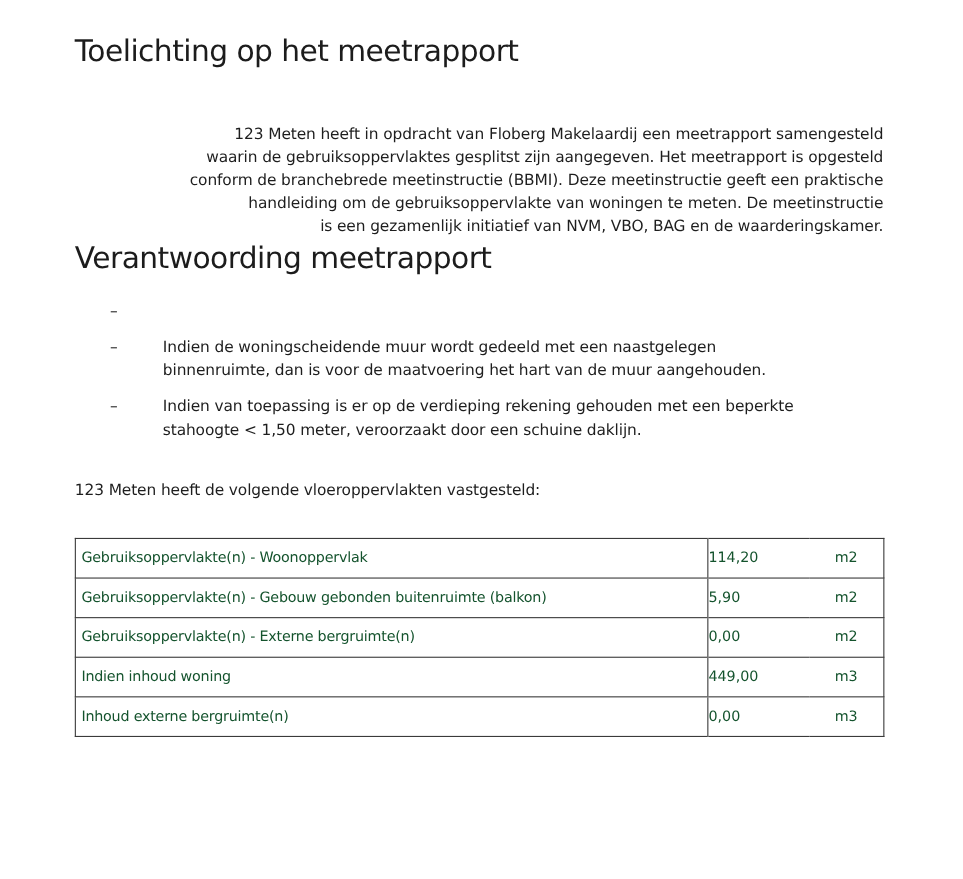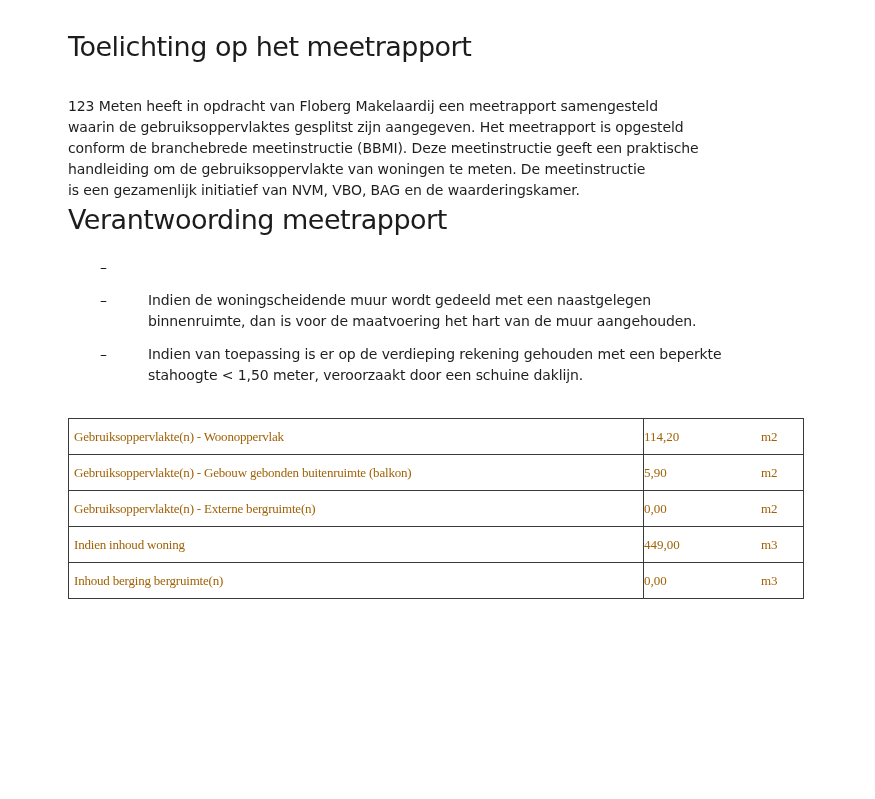--- a/index.html
+++ b/index.html
@@ -25,21 +25,22 @@
   }
   .section-heading {
   }
   .body-text {
     font-size: 14px;
     line-height: 21px;
     white-space: pre-line;
     letter-spacing: -0.1px;
   }
   .intro-paragraph {
-    margin-top: 30px;
+    margin-top: 46px;
+    text-align: right;
   }
   .bullet-list {
     list-style: none;
     margin-top: 18px;
   }
   .bullet-item {
     display: flex;
     align-items: flex-start;
     margin-bottom: 12px;
   }
@@ -53,22 +54,21 @@
   }
   .table-intro {
     margin-top: 34px;
   }
   table.surface-table {
     margin-top: 32px;
     border-collapse: collapse;
     width: 736px;
     table-layout: fixed;
     font-size: 13px;
-    color: #a16207;
-    font-family: Liberation Serif, serif;
+    color: #14532d;
   }
   table.surface-table,
   table.surface-table tr {
     border: 1px solid #3a3a3a;
   }
   table.surface-table td {
     height: 36px;
     vertical-align: middle;
   }
   td.cell-label {
@@ -111,20 +111,21 @@
       <span class="body-text">Indien de woningscheidende muur wordt gedeeld met een naastgelegen
 binnenruimte, dan is voor de maatvoering het hart van de muur aangehouden.</span>
     </li>
     <li class="bullet-item">
       <span class="bullet-dash">–</span>
       <span class="body-text">Indien van toepassing is er op de verdieping rekening gehouden met een beperkte
 stahoogte &lt; 1,50 meter, veroorzaakt door een schuine daklijn.</span>
     </li>
   </ul>
 
+  <p class="body-text table-intro">123 Meten heeft de volgende vloeroppervlakten vastgesteld:</p>
 
   <table class="surface-table">
     <tbody>
       <tr>
         <td class="cell-label">Gebruiksoppervlakte(n) - Woonoppervlak</td>
         <td class="cell-value">114,20</td>
         <td class="cell-unit">m2</td>
       </tr>
       <tr>
         <td class="cell-label">Gebruiksoppervlakte(n) - Gebouw gebonden buitenruimte (balkon)</td>
@@ -135,20 +136,20 @@
         <td class="cell-label">Gebruiksoppervlakte(n) - Externe bergruimte(n)</td>
         <td class="cell-value">0,00</td>
         <td class="cell-unit">m2</td>
       </tr>
       <tr>
         <td class="cell-label">Indien inhoud woning</td>
         <td class="cell-value">449,00</td>
         <td class="cell-unit">m3</td>
       </tr>
       <tr>
-        <td class="cell-label">Inhoud berging bergruimte(n)</td>
+        <td class="cell-label">Inhoud externe bergruimte(n)</td>
         <td class="cell-value">0,00</td>
         <td class="cell-unit">m3</td>
       </tr>
     </tbody>
   </table>
 
 </div>
 
 </body></html>

